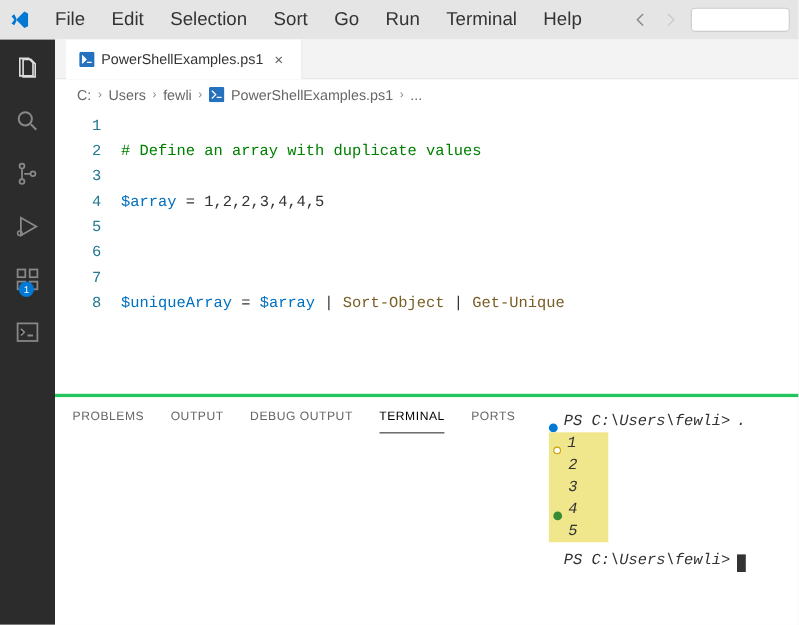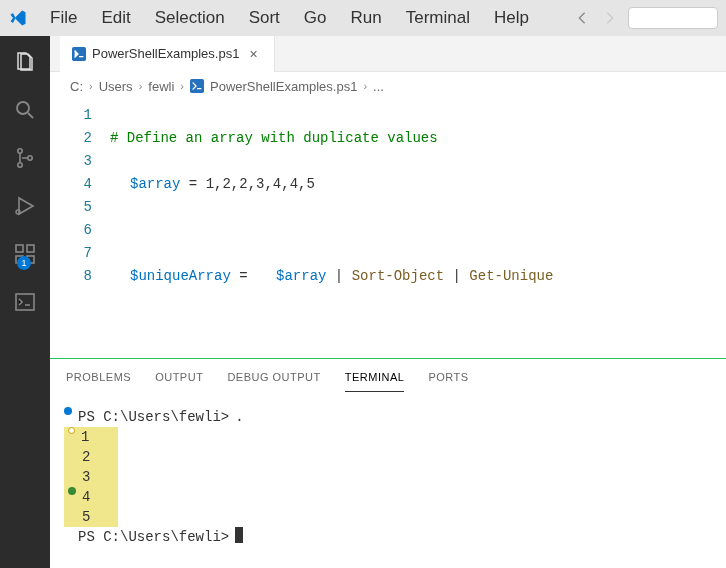--- a/index.html
+++ b/index.html
@@ -79,43 +79,43 @@
       font-size: 14px; line-height: 23px;
     }
     .gutter {
       width: 60px;
       text-align: right;
       color: #888; padding: 4px 18px 4px 0;
     }
     .gutter .ln { font-size: 14px; color: #237893; }
     .code { flex: 1; padding: 4px 0; white-space: pre; }
     .tok-comment { color: #008000; margin-top: 12px; }
-    .tok-var { color: #0070c1; margin-left: 20px; }
+    .tok-var { color: #0070c1; }
     .tok-op { color: #333; }
     .tok-num { color: #333; }
     .tok-pipe { color: #333; }
     .tok-cmd { color: #795e26; }
     .panel {
-      height: 210px; display: flex; flex-direction: column;
-      border-top: 1px solid #22c55e; background: #fff;
+      height: 210px; display: flex; flex-direction: row;
+      border-top: 3px solid #22c55e; background: #fff;
     }
     .panel-tabs {
       height: 36px; display: flex; align-items: center;
       gap: 24px; padding: 0 16px;
       font-size: 11px; color: #666;
       letter-spacing: 0.5px;
     }
     .panel-tab { cursor: pointer; padding: 8px 0; }
     .panel-tab.active { color: #000; border-bottom: 1px solid #333; }
     .terminal {
       flex: 1; padding: 12px 14px;
       font-family: Consolas, "Courier New", monospace;
       font-size: 14px; line-height: 20px; color: #333;
     }
-    .term-line { display: flex; align-items: flex-start; gap: 6px; }
+    .term-line { display: flex; align-items: flex-end; gap: 6px; font-style: italic; }
     .dot { width: 8px; height: 8px; border-radius: 50%; display: inline-block; }
     .dot.blue { background: #0078d4; }
     .dot.yellow-o { background: #fff; border: 1.5px solid #c9a400; width: 7px; height: 7px; }
     .dot.green { background: #388a34; }
     .term-prompt { color: #333; }
     .term-str { color: #0070c1; }
     .hl-block { display: inline-block; background: #f0e68c; padding: 0 10px 0 4px; }
     .hl-block .term-line { min-width: 40px; }
     .cursor {
       display: inline-block; width: 8px; height: 16px;

